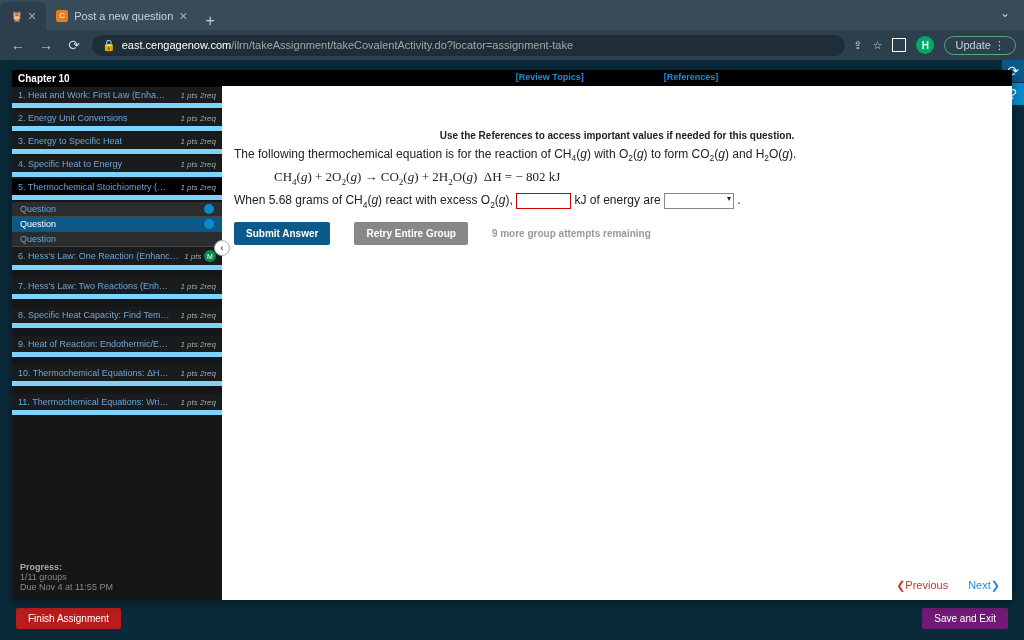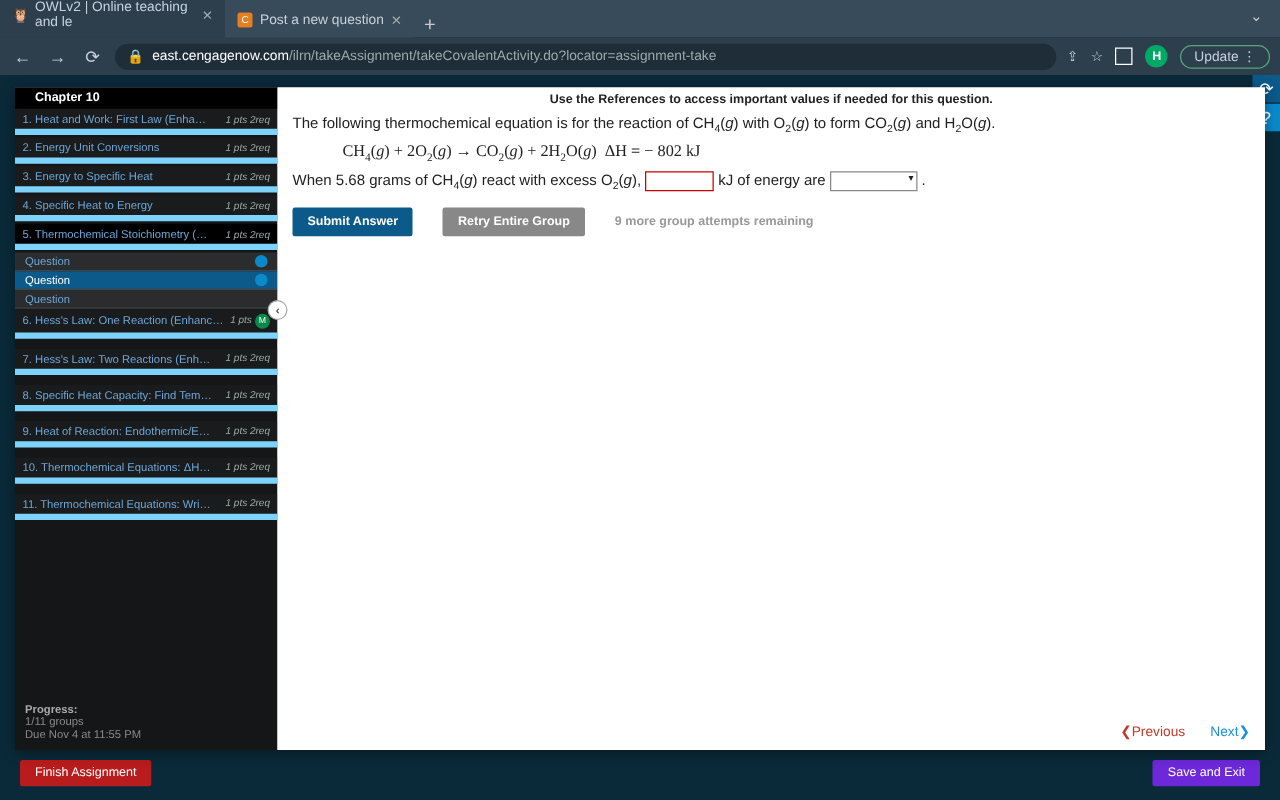--- a/index.html
+++ b/index.html
@@ -14,65 +14,64 @@
 .nav-btn { color: #c8d2da; font-size: 14px; width: 20px; text-align: center; }
 .url-bar { flex: 1; background: #1f2d38; border-radius: 14px; padding: 4px 10px; color: #c8d2da; font-size: 11px; display: flex; align-items: center; gap: 6px; }
 .url-domain { color: #fff; }
 .url-path { color: #9aa; }
 .chrome-right { display: flex; align-items: center; gap: 10px; color: #c8d2da; }
 .update-btn { border: 1px solid #5a7; border-radius: 12px; padding: 2px 10px; font-size: 11px; }
 .avatar-h { background: #0a6; width: 18px; height: 18px; border-radius: 50%; display: flex; align-items: center; justify-content: center; color: #fff; font-size: 10px; font-weight: bold; }
 .app { background: #0a2a3a; padding: 10px 12px 0 12px; height: 580px; position: relative; }
 .app-inner { background: #fff; height: 530px; display: flex; box-shadow: 0 2px 10px rgba(0,0,0,0.4); position: relative; }
 .sidebar { width: 210px; background: #151617; color: #fff; display: flex; flex-direction: column; }
-.chapter-hdr { background: #000; padding: 3px 16px; font-size: 10px; font-weight: bold; }
+.chapter-hdr { background: #000; padding: 3px 6px; font-size: 10px; font-weight: bold; }
 .nav-list { flex: 1; overflow-y: auto; }
 .nav-item { background: #1a1b1c; border-bottom: 5px solid #7dd3fc; padding: 3px 6px; font-size: 9px; color: #6aa6d8; display: flex; justify-content: space-between; align-items: center; margin-bottom: 2px; }
 .nav-item.active { background: #000000; }
 .nav-pts { color: #9aa; font-style: italic; font-size: 8px; }
 .sub-q { background: #2a2c2e; border-bottom: 1px solid #444; padding: 2px 8px; font-size: 9px; color: #6aa6d8; display: flex; justify-content: space-between; }
 .sub-q.sel { background: #0b5a8a; color: #fff; }
 .radio { width: 10px; height: 10px; border-radius: 50%; background: #0a8acb; display: inline-block; }
 .progress-box { padding: 8px; font-size: 9px; color: #888; }
 .progress-box b { color: #aaa; }
 .main { flex: 1; background: #fff; display: flex; flex-direction: column; position: relative; }
 .top-links { background: #000; height: 16px; display: flex; justify-content: center; gap: 80px; padding: 2px 0; }
 .top-link { color: #1a8fd8; font-size: 9px; font-weight: bold; }
-.content { padding: 4px 12px; font-size: 12px; color: #222; }
+.content { padding: 4px 12px; font-size: 12px; color: #222; margin-top: 40px; }
 .ref-note { text-align: center; font-weight: bold; font-size: 10px; margin-bottom: 6px; }
 .eq-line { font-family: 'Times New Roman', serif; font-size: 13px; margin: 4px 0 4px 40px; }
 .q-line { font-size: 12px; margin: 6px 0; }
 .input-box { display: inline-block; border: 1px solid #c00; width: 55px; height: 16px; vertical-align: middle; }
 .select-box { display: inline-block; border: 1px solid #888; width: 70px; height: 16px; vertical-align: middle; font-size: 9px; position: relative; }
 .select-box::after { content: "▾"; position: absolute; right: 2px; font-size: 8px; }
 .btn-row { margin-top: 12px; display: flex; align-items: center; gap: 24px; }
 .btn-submit { background: #0b5a8a; color: #fff; padding: 6px 12px; font-size: 10px; font-weight: bold; border-radius: 2px; }
 .btn-retry { background: #888; color: #fff; padding: 6px 12px; font-size: 10px; font-weight: bold; border-radius: 2px; }
 .attempts { color: #999; font-size: 10px; font-weight: bold; }
 .pager { position: absolute; bottom: 8px; right: 12px; display: flex; gap: 20px; font-size: 11px; }
 .pager-prev { color: #c0392b; }
 .pager-next { color: #1a8fd8; }
 .bottom-bar { display: flex; justify-content: space-between; padding: 8px 4px; }
 .btn-finish { background: #b91c1c; color: #fff; padding: 5px 12px; font-size: 10px; border-radius: 2px; }
-.btn-save { background: #6d28d9; color: #fff; padding: 5px 12px; font-size: 10px; border-radius: 2px; }
+.btn-save { background: #701a75; color: #fff; padding: 5px 12px; font-size: 10px; border-radius: 2px; }
 .side-icons { position: absolute; right: 0; top: 0; width: 22px; }
 .side-ico { width: 22px; height: 22px; background: #0b5a8a; color: #fff; display: flex; align-items: center; justify-content: center; margin-bottom: 1px; font-size: 14px; }
 .side-ico.help { background: #0a8acb; }
 .collapse-btn { position: absolute; left: 210px; top: 170px; width: 16px; height: 16px; background: #fff; border: 1px solid #aaa; border-radius: 50%; display: flex; align-items: center; justify-content: center; font-size: 9px; transform: translateX(-8px); z-index: 5; }
 sub { font-size: 0.7em; vertical-align: sub; }
 .m-badge { background: #0a8a4a; width: 12px; height: 12px; border-radius: 50%; display: inline-flex; align-items: center; justify-content: center; font-size: 7px; color: #fff; }
 .chev { position: absolute; right: 14px; top: 6px; color: #ccc; font-size: 12px; }
 </style>
 </head>
 <body>
 
 <div class="chrome-top">
   <div class="tab active">
     <span class="tab-icon">🦉</span>
-    <span>OWLv2 | Online teaching and le</span>
     <span class="tab-close">×</span>
   </div>
   <div class="tab">
     <span class="tab-icon" style="background:#e67e22;border-radius:2px;color:#fff;font-size:8px;text-align:center;line-height:12px;">C</span>
     <span>Post a new question</span>
     <span class="tab-close">×</span>
   </div>
   <span class="tab-add">+</span>
   <span class="chev">⌄</span>
 </div>
@@ -167,20 +166,24 @@
           </div>
       </div>
       <div class="progress-box">
         <b>Progress:</b><br>
         <span>1/11 groups</span><br>
         <span>Due Nov 4 at 11:55 PM</span>
       </div>
     </div>
 
     <div class="main">
+      <div class="top-links">
+        <span class="top-link">[Review Topics]</span>
+        <span class="top-link">[References]</span>
+      </div>
       <div class="content">
         <div class="ref-note">Use the References to access important values if needed for this question.</div>
         <div class="q-line">
           <span>The following thermochemical equation is for the reaction of </span>CH<sub>4</sub>(<i>g</i>)<span> with </span>O<sub>2</sub>(<i>g</i>)<span> to form </span>CO<sub>2</sub>(<i>g</i>)<span> and </span>H<sub>2</sub>O(<i>g</i>).
         </div>
         <div class="eq-line">
           CH<sub>4</sub>(<i>g</i>) + 2O<sub>2</sub>(<i>g</i>) → CO<sub>2</sub>(<i>g</i>) + 2H<sub>2</sub>O(<i>g</i>) &nbsp;<span>ΔH = − 802 kJ</span>
         </div>
         <div class="q-line">
           <span>When 5.68 grams of </span>CH<sub>4</sub>(<i>g</i>)<span> react with excess </span>O<sub>2</sub>(<i>g</i>)<span>, </span>

